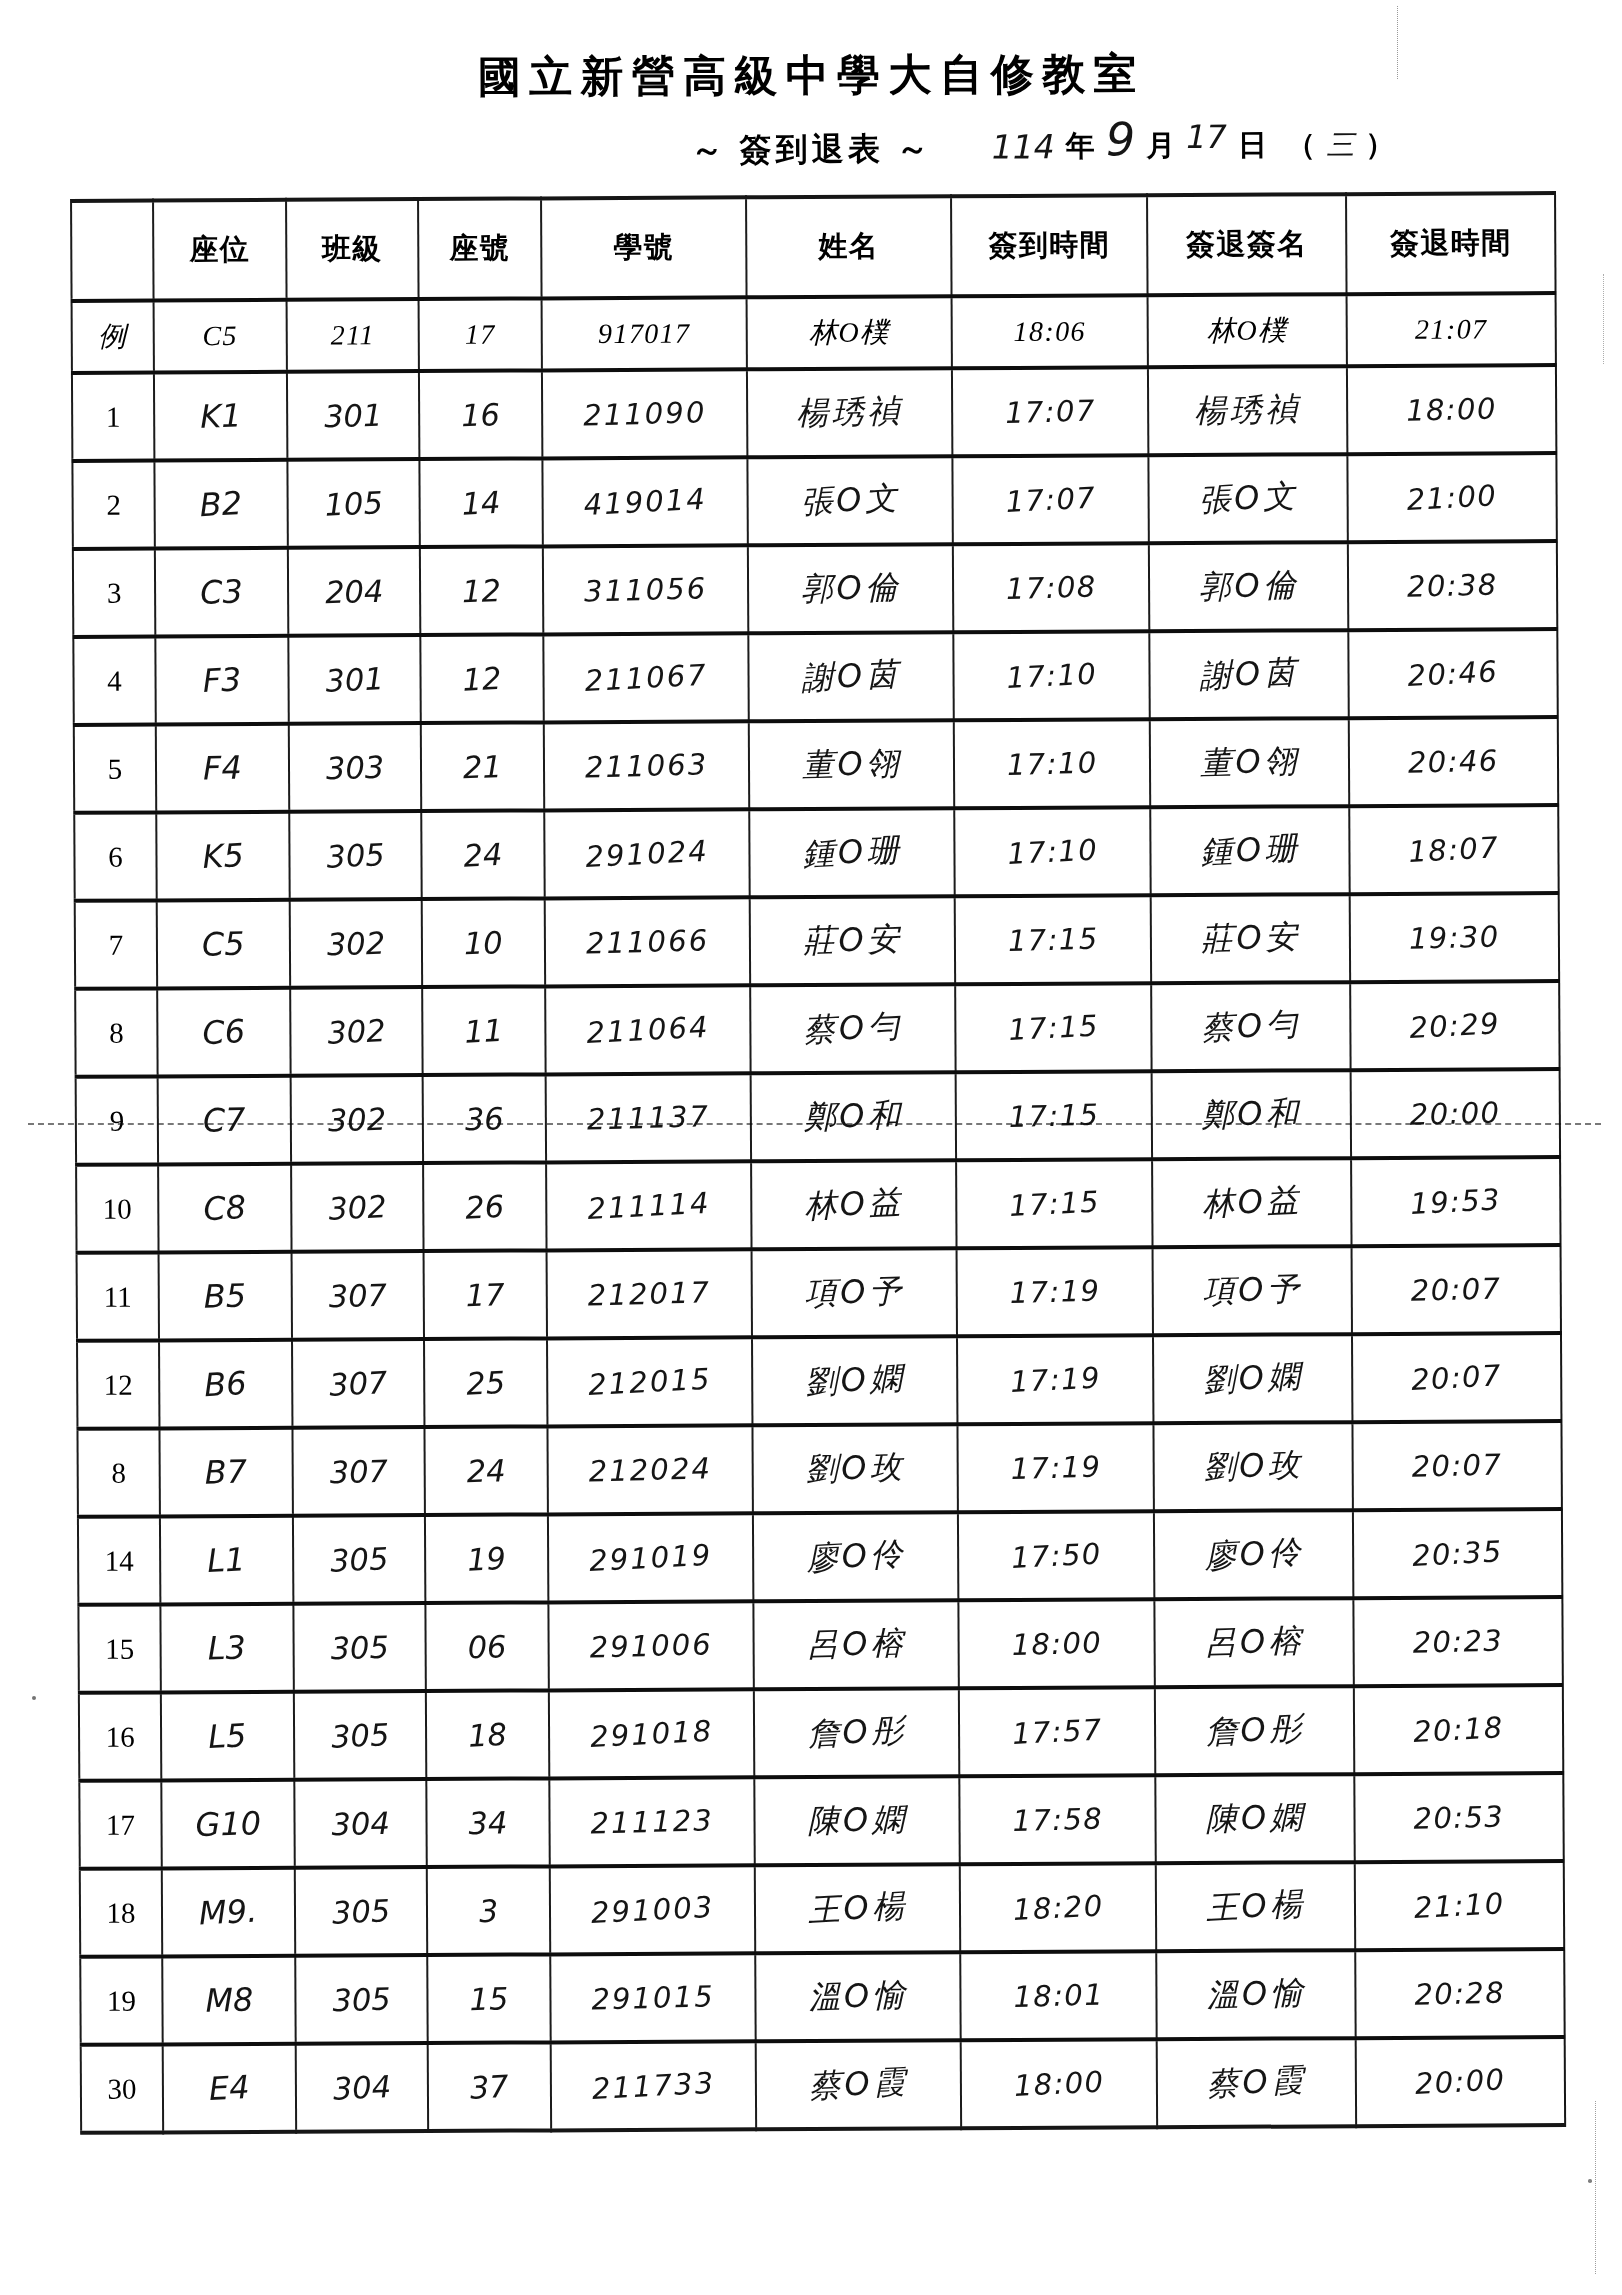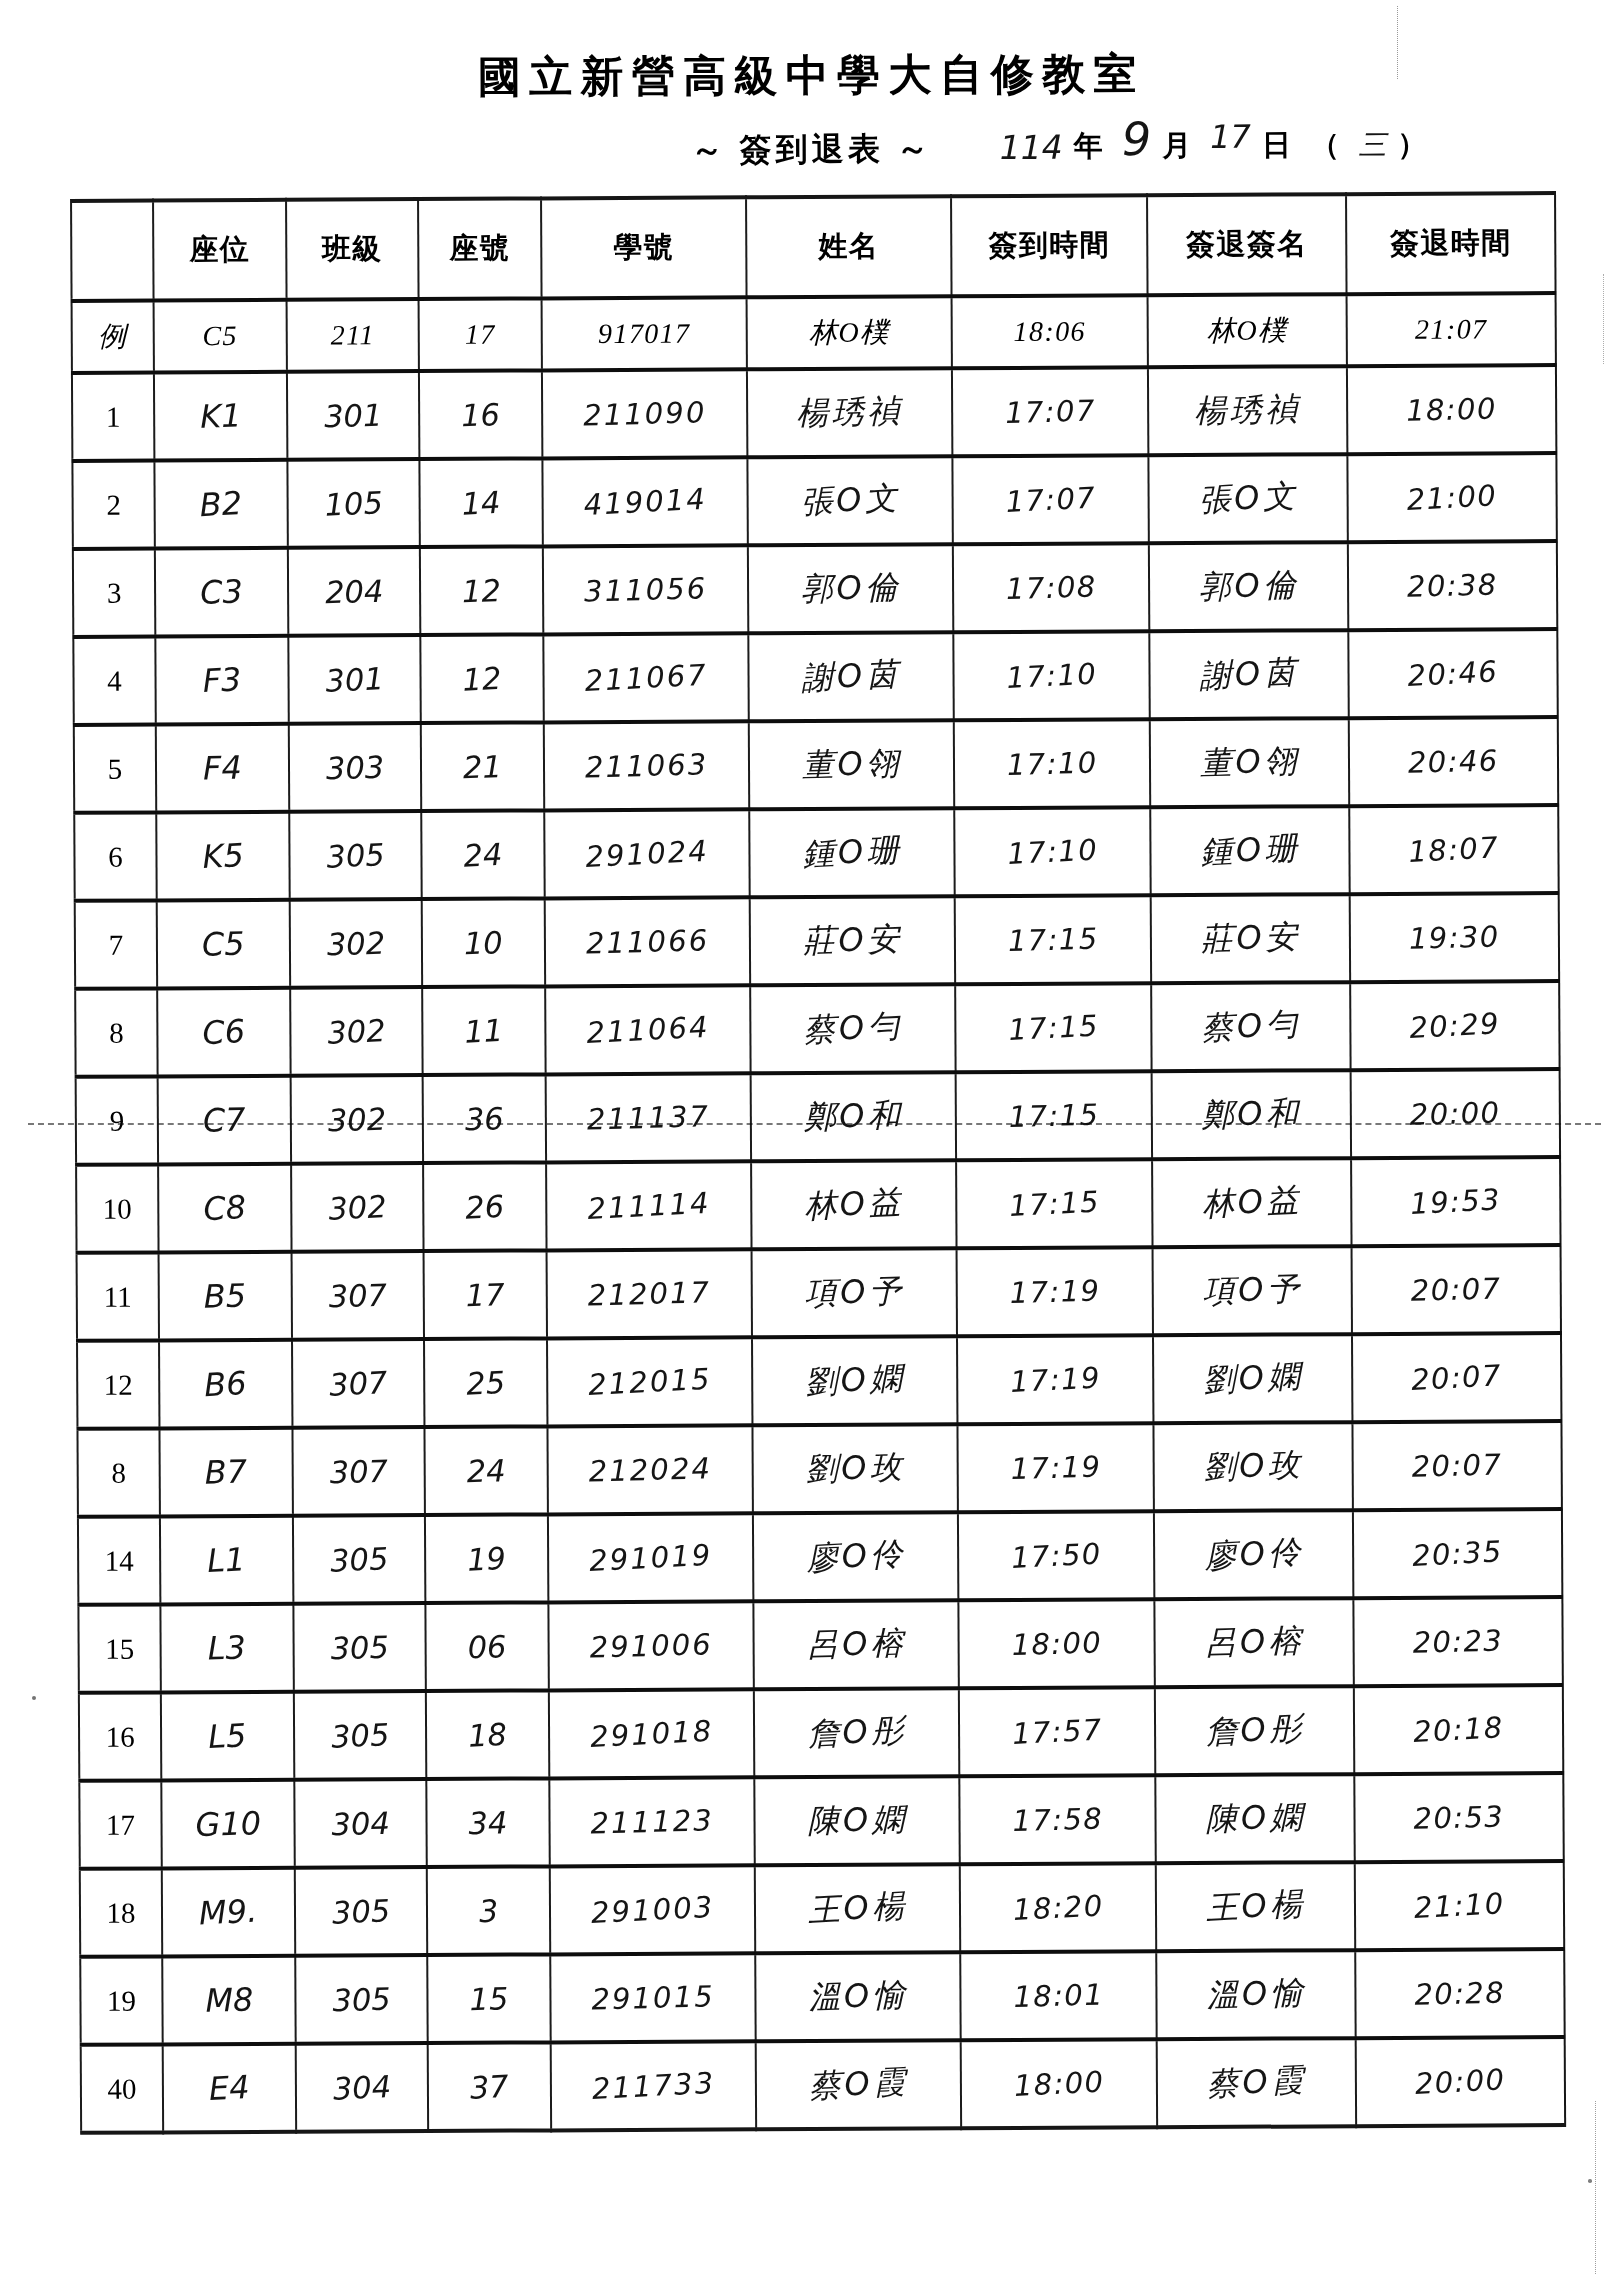--- a/index.html
+++ b/index.html
@@ -27,21 +27,21 @@
   .subtitle{
     position:absolute;left:50%;top:9.7px;transform:translateX(-50%);
     font-size:32px;font-weight:700;letter-spacing:4.2px;
   }
   .date-line{position:absolute;left:922px;top:2.8px;white-space:nowrap;}
   .date-line .print{font-size:29px;font-weight:700;margin:0 8.3px;vertical-align:middle;}
   .hand{
     font-family:"DejaVu Sans", sans-serif;
     font-style:italic;color:#151515;
   }
-  .date-line .hand{font-size:33px;vertical-align:middle;margin-left:8px;}
+  .date-line .hand{font-size:33px;vertical-align:middle;}
   .date-line .hand.month{font-size:46px;position:relative;top:-7px;}
   .date-line .hand.day{font-size:32px;position:relative;top:-9.7px;}
   .date-line .hand.weekday{font-size:28px;}
   
   table{
     border-collapse:collapse;table-layout:fixed;
     width:1484px;margin-top:9.7px;
     border:2.1px solid #161616;
     border-top-width:4.9px;border-bottom-width:4.9px;
   }
@@ -339,21 +339,21 @@
     <td class="f-seat"><span class="ink hand">M8</span></td>
     <td class="f-class"><span class="ink hand">305</span></td>
     <td class="f-seat_no"><span class="ink hand">15</span></td>
     <td class="f-student_id"><span class="ink hand">291015</span></td>
     <td class="f-name"><span class="ink hand">溫O愉</span></td>
     <td class="f-sign_in"><span class="ink hand">18:01</span></td>
     <td class="f-sign_out_name"><span class="ink hand">溫O愉</span></td>
     <td class="f-sign_out_time"><span class="ink hand">20:28</span></td>
   </tr>
         <tr class="data">
-    <td class="num-col"><span>40</span></td>
+    <td class="num-col"><span>30</span></td>
     <td class="f-seat"><span class="ink hand">E4</span></td>
     <td class="f-class"><span class="ink hand">304</span></td>
     <td class="f-seat_no"><span class="ink hand">37</span></td>
     <td class="f-student_id"><span class="ink hand">211733</span></td>
     <td class="f-name"><span class="ink hand">蔡O霞</span></td>
     <td class="f-sign_in"><span class="ink hand">18:00</span></td>
     <td class="f-sign_out_name"><span class="ink hand">蔡O霞</span></td>
     <td class="f-sign_out_time"><span class="ink hand">20:00</span></td>
   </tr>
       </tbody>

